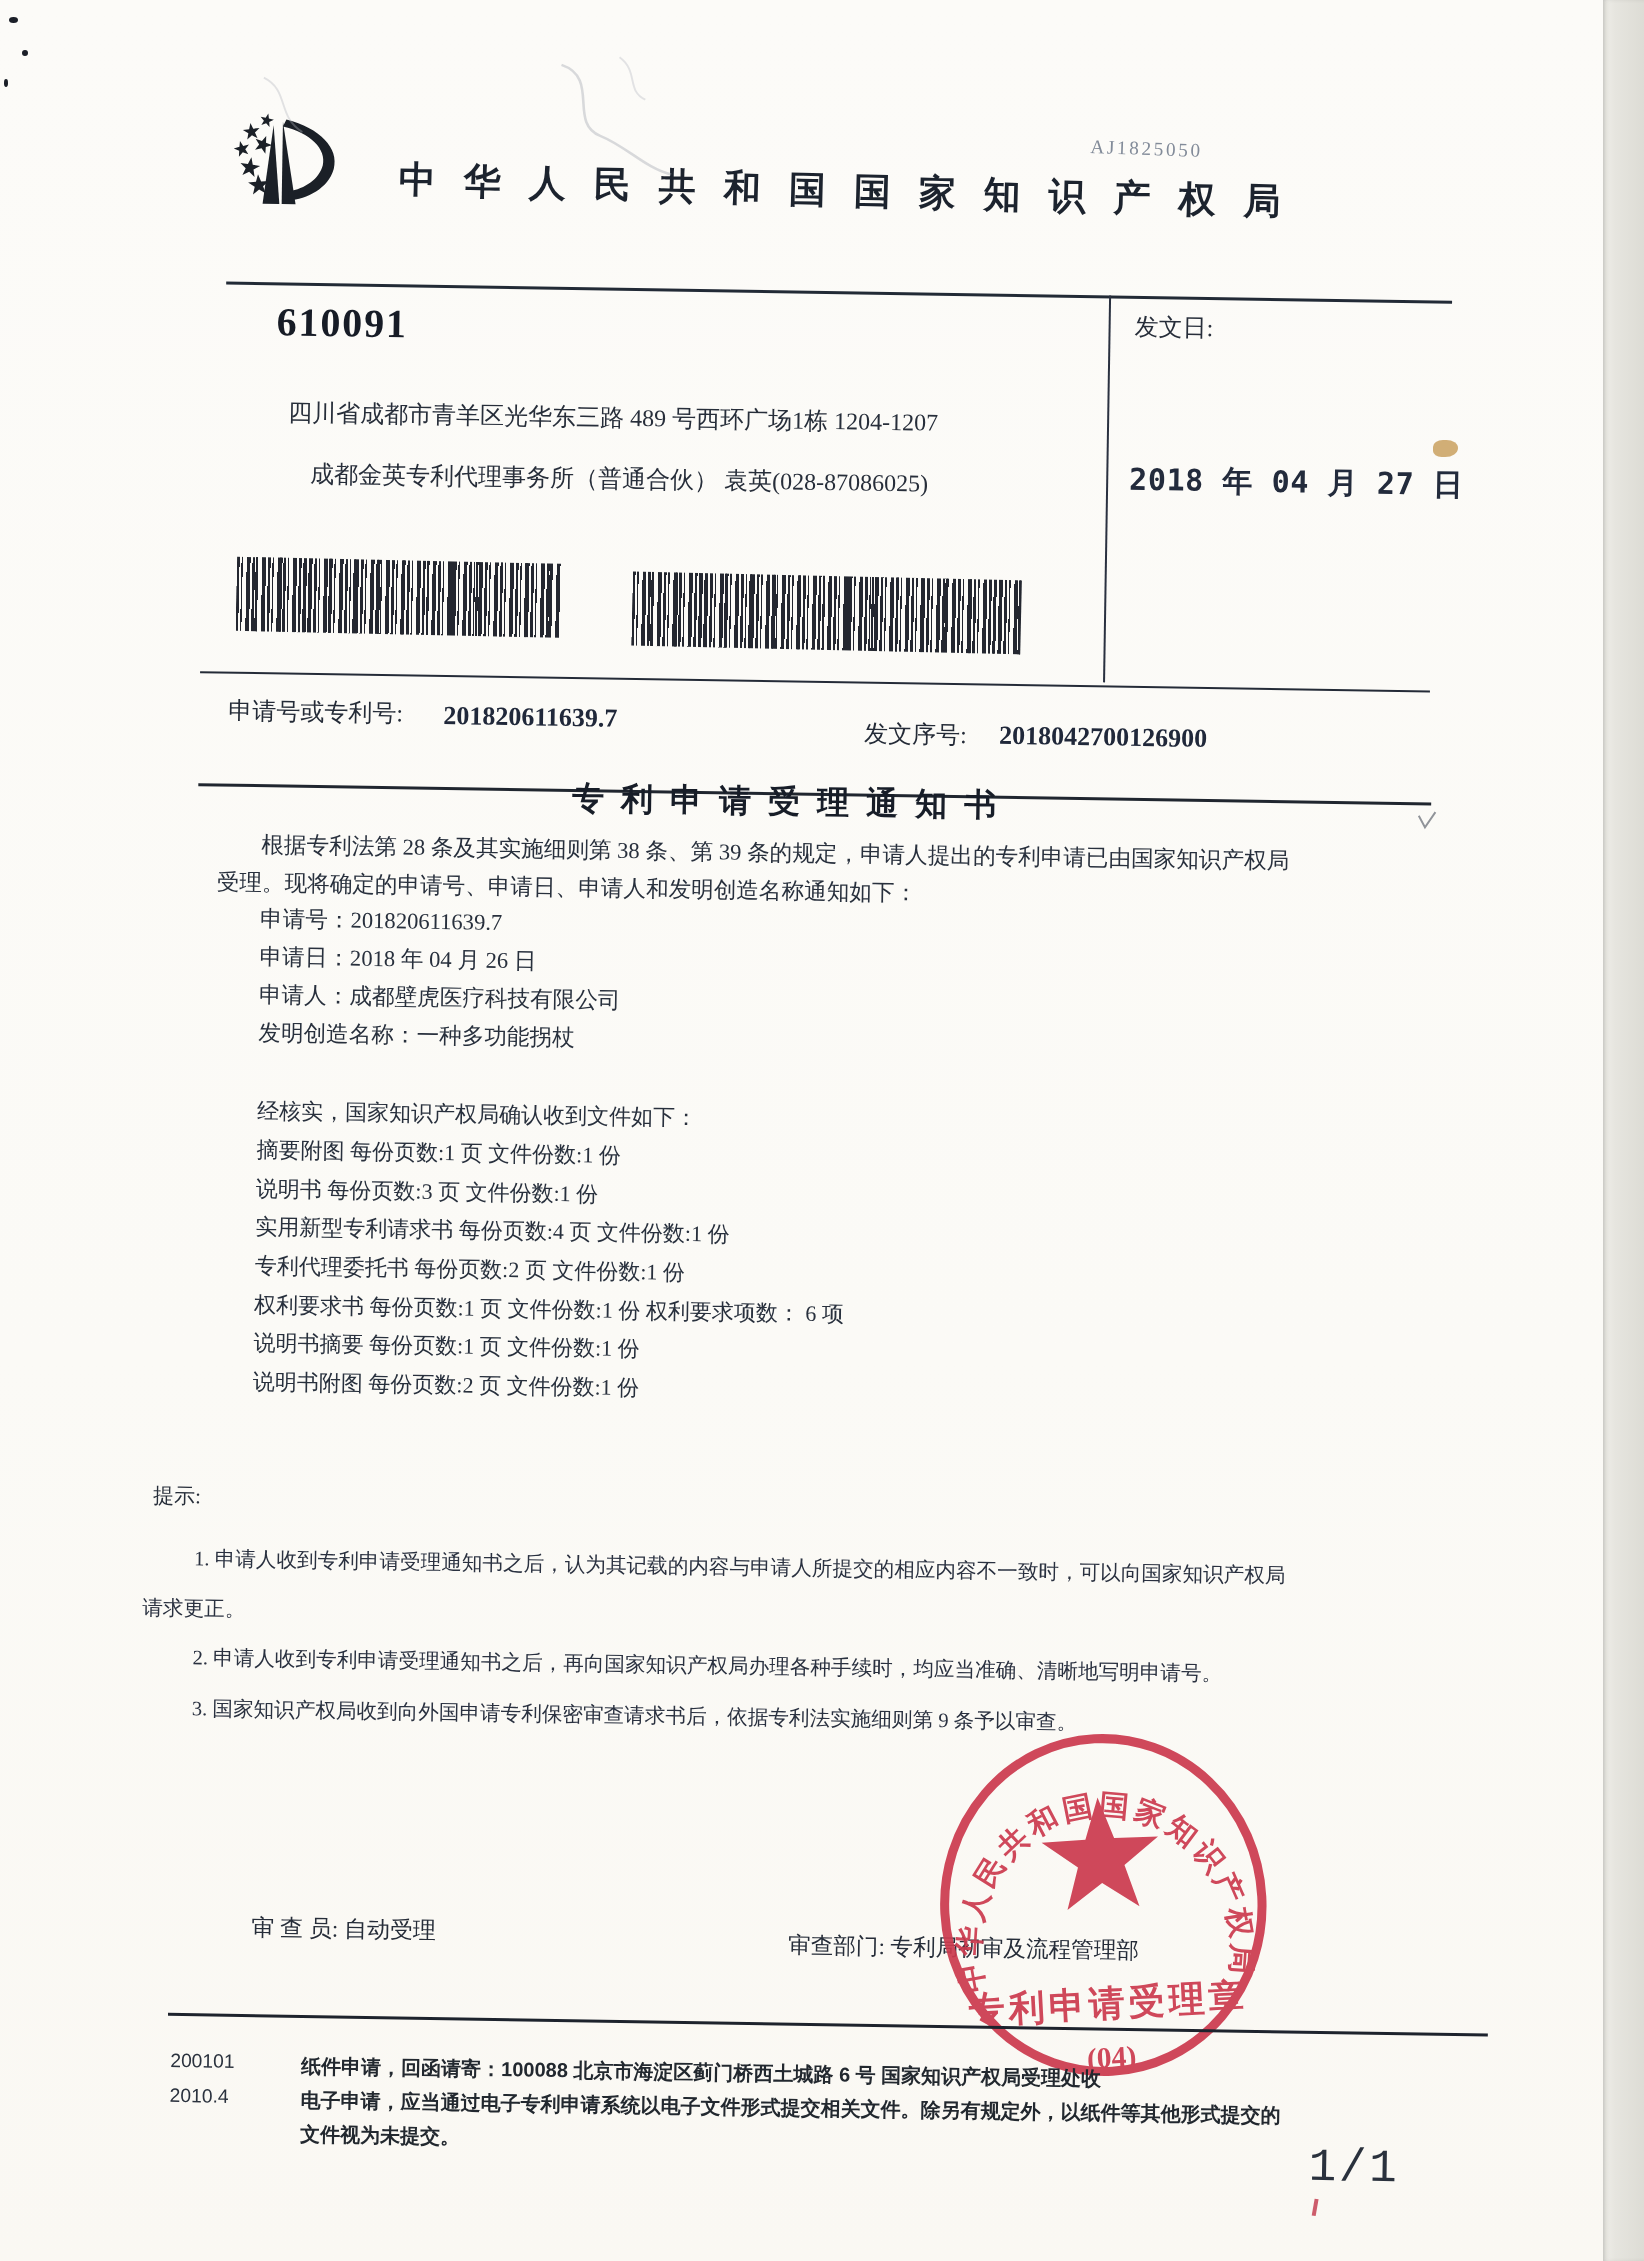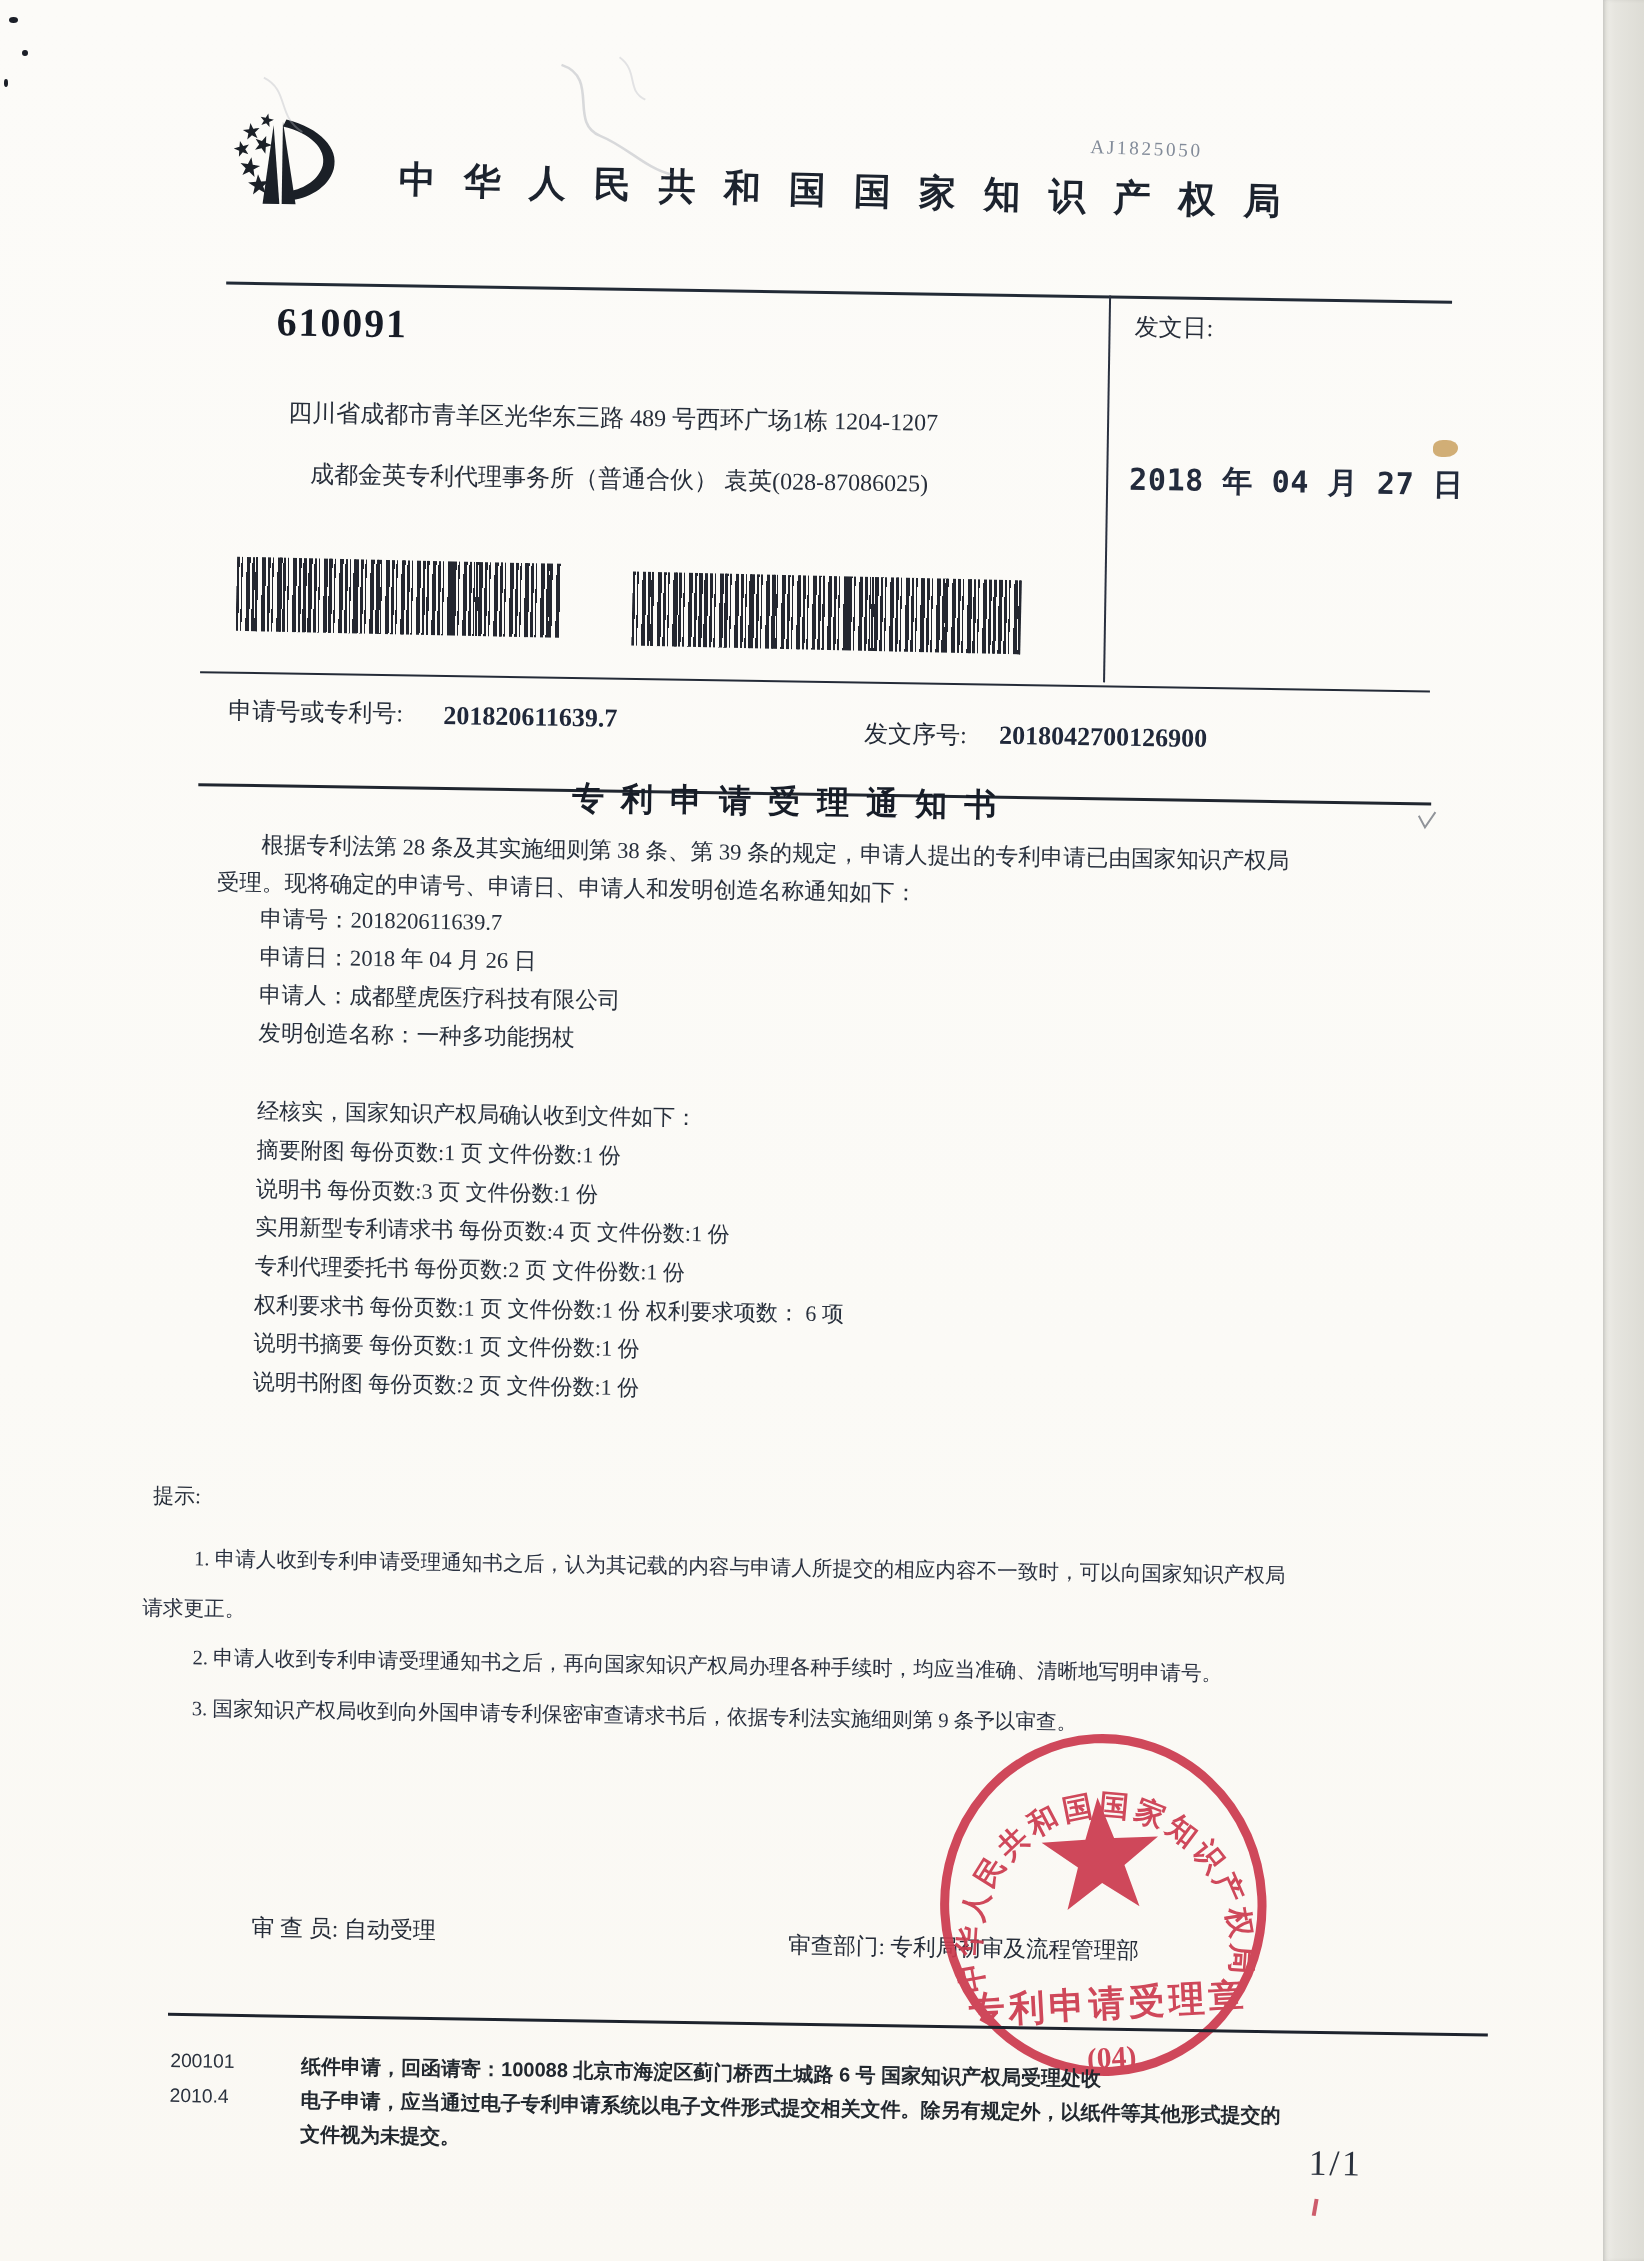--- a/index.html
+++ b/index.html
@@ -54,21 +54,21 @@
   .tip{font-size:20.6px;color:#2a3140;}
 
   .examiner{left:264px;top:1921px;font-size:23px;color:#262d39;}
   .dept{left:801px;top:1930px;font-size:22.6px;color:#262d39;}
 
   .seal{left:922px;top:1694px;width:387px;height:413px;opacity:.92;pointer-events:none;}
 
   .footer-rule{left:182px;top:2023px;width:1320px;height:3.2px;background:#1d232d;}
   .form-codes{left:185px;top:2053px;font-size:19.3px;line-height:35px;color:#2b323e;}
   .footer-text{left:316px;top:2057px;font-size:20px;line-height:34px;color:#22282f;font-weight:bold;white-space:normal;width:1135px;}
-  .page-num{left:1325px;top:2134px;font-size:36px;color:#2a313d;letter-spacing:2.6px;}
+  .page-num{left:1325px;top:2134px;font-size:46px;color:#2a313d;letter-spacing:2.6px;font-family:Liberation Mono, monospace;}
 
   .scan-band{position:absolute;right:0;top:0;width:41px;height:2261px;
      background:linear-gradient(90deg,#efeee9 0%,#e6e5df 30%,#dddcd5 100%);
      box-shadow:inset 3.9px 0 5.2px -2.6px rgba(90,90,85,.35);}
   .speck{position:absolute;border-radius:50%;background:#1b1f28;}
   .tan-speck{position:absolute;left:1433px;top:440px;width:24.5px;height:17px;border-radius:46% 54% 60% 40%;background:#c9a05f;opacity:.85;}
   .red-tick{position:absolute;left:1330px;top:2191px;width:3.9px;height:17.4px;background:#c23548;transform:rotate(9deg);opacity:.8;}
   .ghost{position:absolute;opacity:.6;}
 </style>
 </head>

